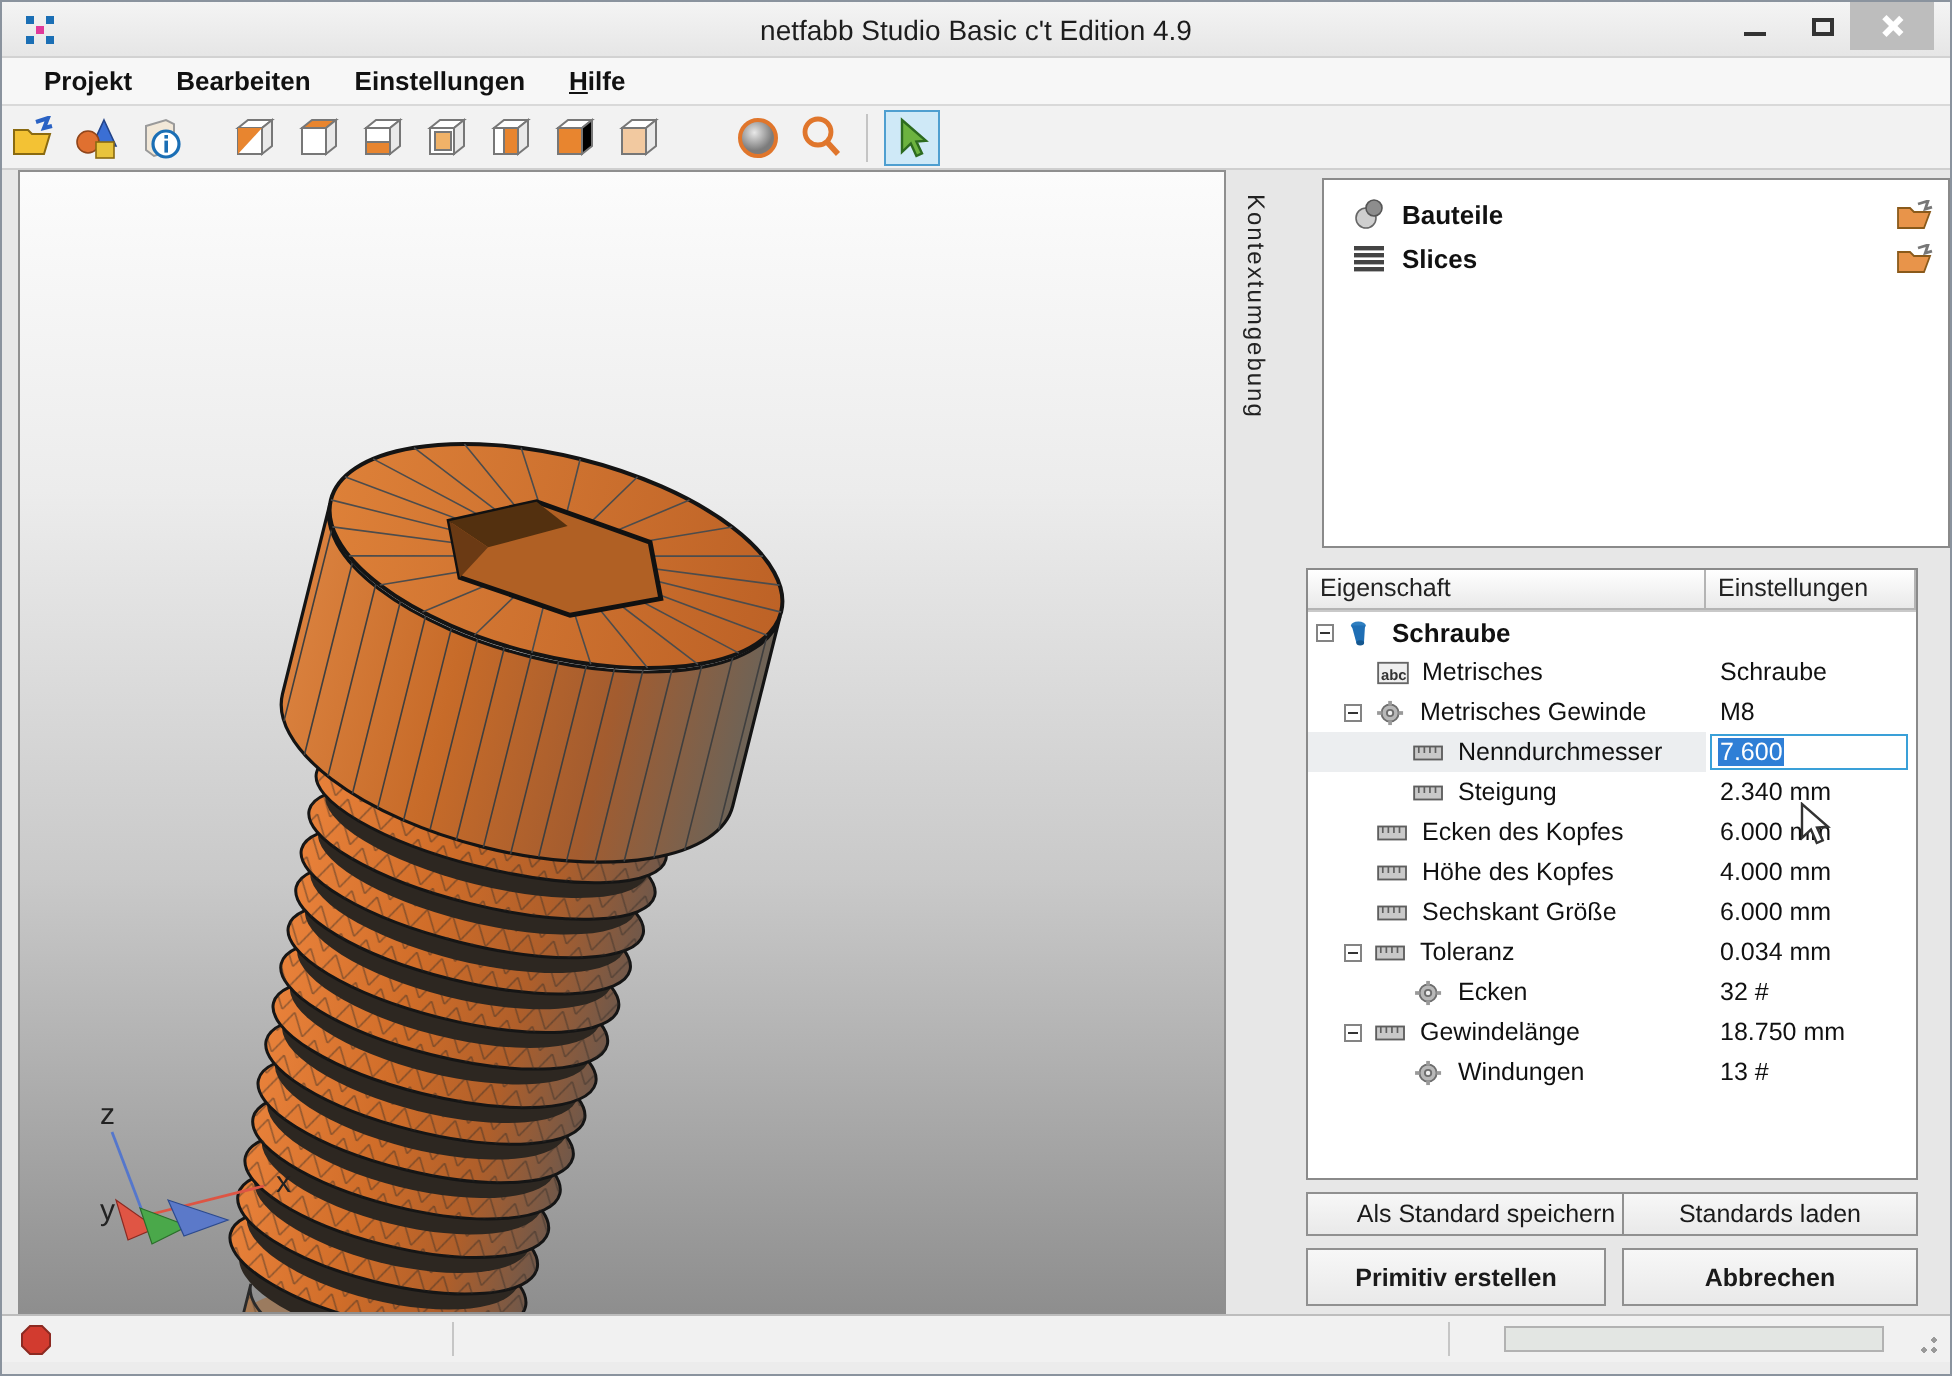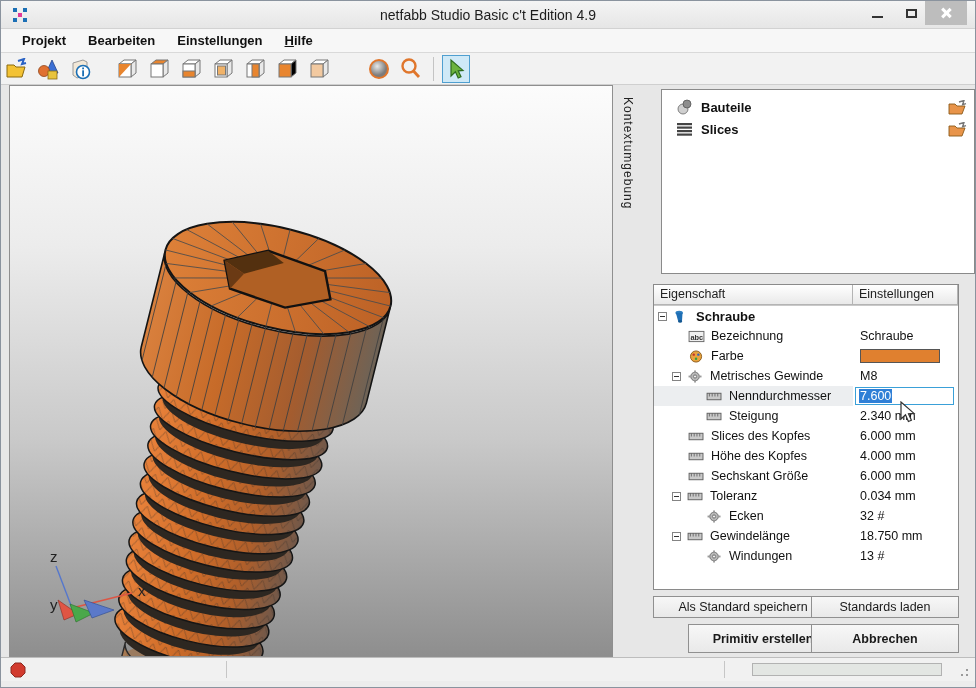--- a/index.html
+++ b/index.html
@@ -60,21 +60,21 @@
   .pic{flex:none;width:17px;height:13px;margin-right:6px;}
   .plab{white-space:nowrap;}
   .prow.boldrow .plab{font-weight:bold;font-size:13px;}
   .swatch{width:80px;height:14px;border:1px solid #555;}
   .editbox{position:absolute;left:2px;top:1px;right:4px;height:18px;background:#fff;border:1px solid #3aa0d8;display:flex;align-items:center;padding-left:3px;}
   .editbox .sel{background:#2f7fd6;color:#fff;padding:0 1px;font-size:12.5px;}
 
   .panel-btn{position:absolute;height:22px;background:linear-gradient(#f7f7f7,#e9e9e9);border:1px solid #909090;font-size:12.5px;color:#1a1a1a;display:flex;align-items:center;justify-content:center;font-family:"Liberation Sans",sans-serif;}
   .pb1{left:652px;top:511px;width:180px;}
   .pb2{left:810px;top:511px;width:148px;}
-  .pb3{left:652px;top:539px;width:150px;height:29px;font-weight:bold;margin-left:35px;}
+  .pb3{left:652px;top:539px;width:150px;height:29px;font-weight:bold;}
   .pb4{left:810px;top:539px;width:148px;height:29px;font-weight:bold;}
 
   
   .statusbar{position:absolute;left:0;top:656px;width:100%;height:24px;background:#f1f1f1;border-top:1px solid #bdbdbd;}
   .sb-div{position:absolute;top:3px;width:1px;height:17px;background:#c6c6c6;}
   .sb-progress{position:absolute;left:751px;top:5px;width:190px;height:13px;background:#e3e6e3;border:1px solid #b2b2b2;}
   .sb-grip{position:absolute;right:6px;bottom:4px;width:12px;height:12px;background:
      radial-gradient(circle 1.4px at 10px 10px,#9a9a9a 99%,transparent),
      radial-gradient(circle 1.4px at 10px 5px,#9a9a9a 99%,transparent),
      radial-gradient(circle 1.4px at 5px 10px,#9a9a9a 99%,transparent);}
@@ -400,35 +400,23 @@
             <span class="plab">Schraube</span>
           </span>
         <span class="cell-val"></span>
       </div>
       <div class="prow">
         <span class="cell-name lv1 noexp">
             <span class="ind"></span>
             <svg class="pic" viewBox="0 0 17 14">
               <use href="#i-abc"></use>
             </svg>
-            <span class="plab">Bezeichnung</span>
+            <span class="plab">Metrisches</span>
           </span>
         <span class="cell-val">Schraube</span>
-      </div>
-      <div class="prow">
-        <span class="cell-name lv1 noexp">
-            <span class="ind"></span>
-            <svg class="pic" viewBox="0 0 17 14">
-              <use href="#i-palette"></use>
-            </svg>
-            <span class="plab">Farbe</span>
-          </span>
-        <span class="cell-val">
-            <span class="swatch" style="background:#e0802f"></span>
-          </span>
       </div>
       <div class="prow">
         <span class="cell-name lv1">
             <span class="ind"></span>
             <span class="exp"></span>
             <svg class="pic" viewBox="0 0 17 14">
               <use href="#i-gear"></use>
             </svg>
             <span class="plab">Metrisches Gewinde</span>
           </span>
@@ -457,21 +445,21 @@
             <span class="plab">Steigung</span>
           </span>
         <span class="cell-val">2.340 mm</span>
       </div>
       <div class="prow">
         <span class="cell-name lv1 noexp">
             <span class="ind"></span>
             <svg class="pic" viewBox="0 0 17 14">
               <use href="#i-ruler"></use>
             </svg>
-            <span class="plab">Slices des Kopfes</span>
+            <span class="plab">Ecken des Kopfes</span>
           </span>
         <span class="cell-val">6.000 mm</span>
       </div>
       <div class="prow">
         <span class="cell-name lv1 noexp">
             <span class="ind"></span>
             <svg class="pic" viewBox="0 0 17 14">
               <use href="#i-ruler"></use>
             </svg>
             <span class="plab">Höhe des Kopfes</span>

